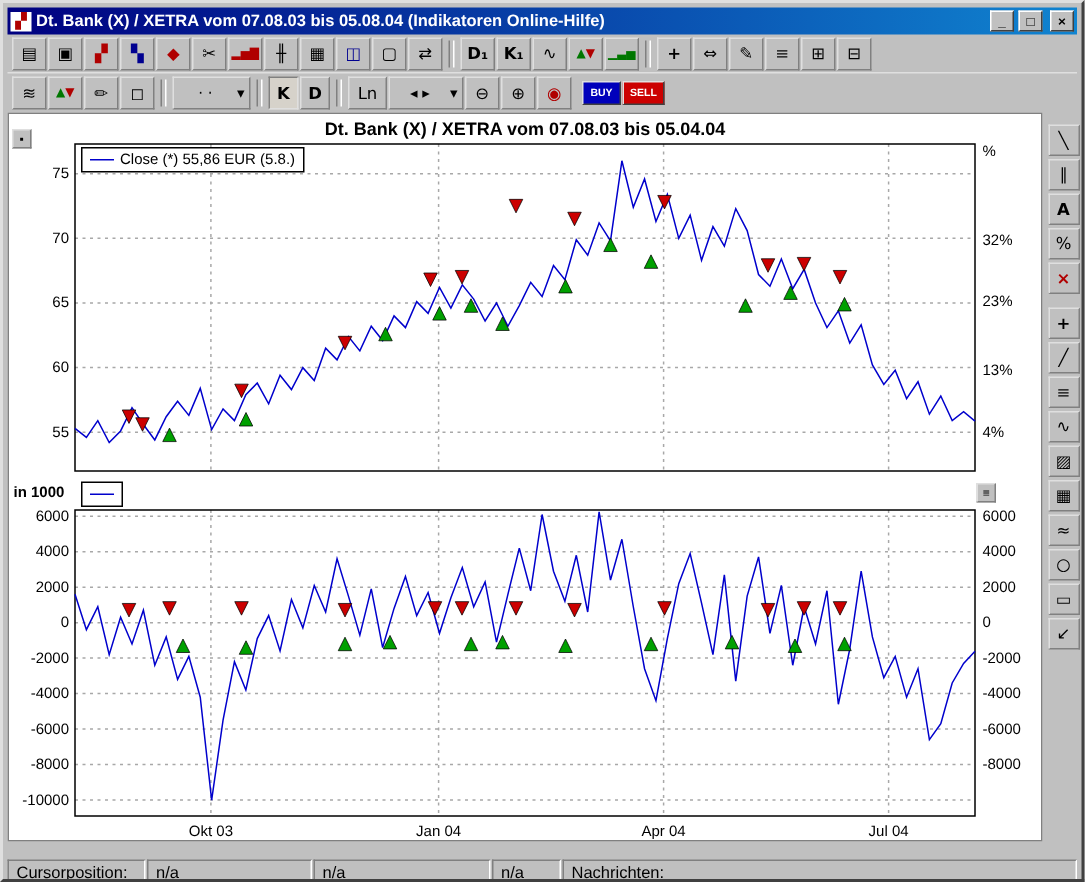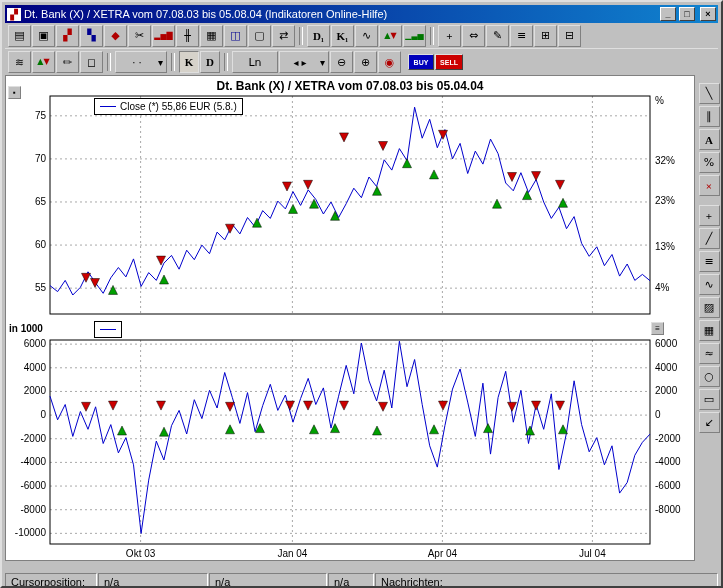--- a/index.html
+++ b/index.html
@@ -3,45 +3,45 @@
 <meta charset="utf-8">
 <style>
   html,body{margin:0;padding:0;background:#808080;}
   .win{position:relative;width:723px;height:588px;background:#c0c0c0;box-sizing:border-box;
        border:2px solid;border-color:#dfdfdf #404040 #404040 #dfdfdf;
        font-family:"Liberation Sans",sans-serif;font-size:11px;overflow:hidden;}
   .titlebar{position:absolute;left:3px;top:3px;right:3px;height:18px;
        background:linear-gradient(to right,#000080,#1084d0);
        display:flex;align-items:center;gap:3px;padding:0 2px;box-sizing:border-box;}
   .titleicon{width:14px;height:13px;background:#fff;color:#b00000;font-size:10px;line-height:13px;text-align:center;flex:0 0 auto;}
-  .title{color:#fff;font-weight:normal;font-size:11px;flex:1;white-space:nowrap;overflow:hidden;}
+  .title{color:#fff;font-weight:bold;font-size:11px;flex:1;white-space:nowrap;overflow:hidden;}
   .wbtn{width:16px;height:14px;background:#c0c0c0;border:1px solid;border-color:#fff #404040 #404040 #fff;
         font-size:9px;line-height:11px;text-align:center;font-weight:bold;padding:0;flex:0 0 auto;}
   .toolbar{position:absolute;left:3px;right:3px;height:26px;display:flex;align-items:center;gap:1px;padding-left:3px;box-sizing:border-box;}
   #tb1{top:21px;border-bottom:1px solid #dfdfdf;}
   #tb2{top:47px;}
   .tbtn{width:23px;height:22px;background:#c0c0c0;border:1px solid;border-color:#dfdfdf #808080 #808080 #dfdfdf;
         display:flex;align-items:center;justify-content:center;padding:0;font-size:11px;font-family:"DejaVu Sans",sans-serif;}
   .tbtn .g{pointer-events:none;}
   .pressed{border-color:#808080 #dfdfdf #dfdfdf #808080;background:#d6d2ca;}
   .sep{width:2px;height:18px;border-left:1px solid #808080;border-right:1px solid #fff;margin:0 3px;}
   .red{color:#b00000}.green{color:#007700}.blue{color:#000090}
   .tiny{font-size:8px;letter-spacing:0;}
   .sig{display:flex;font-size:8px;line-height:8px;}
-  .bold{font-weight:bold;font-family:Liberation Serif, serif;}
+  .bold{font-weight:bold;}
   .dd{height:20px;display:flex;align-items:center;gap:3px;border:1px solid;border-color:#dfdfdf #808080 #808080 #dfdfdf;
       background:#c0c0c0;padding:0 3px;font-size:10px;font-family:"DejaVu Sans",sans-serif;}
   .buy{width:26px;height:16px;background:#0000bb;color:#fff;font-size:7px;font-weight:bold;border:1px solid;border-color:#dfdfdf #404040 #404040 #dfdfdf;padding:0;margin-left:6px;}
   .sell{width:28px;height:16px;background:#cc0000;color:#fff;font-size:7px;font-weight:bold;border:1px solid;border-color:#dfdfdf #404040 #404040 #dfdfdf;padding:0;}
   .chartpanel{position:absolute;left:3px;top:73px;width:690px;height:486px;background:#fff;
       border:1px solid #808080;box-sizing:border-box;}
   .chart-title{position:absolute;left:0;top:3px;width:100%;text-align:center;font-weight:bold;font-size:12px;}
   #chart-svg{position:absolute;left:0;top:0;}
   .legend{position:absolute;height:15px;line-height:14px;background:#fff;border:1px solid #000;
-      font-size:10px;padding:0 5px;white-space:nowrap;display:flex;align-items:center;gap:4px;margin-left:40px;}
+      font-size:10px;padding:0 5px;white-space:nowrap;display:flex;align-items:center;gap:4px;}
   .ls{display:inline-block;width:16px;height:0;border-top:1px solid #0000cc;}
   .unitlbl{position:absolute;font-size:10px;font-weight:bold;}
   .mini{position:absolute;width:13px;height:13px;background:#c0c0c0;border:1px solid;border-color:#dfdfdf #808080 #808080 #dfdfdf;
       font-size:8px;line-height:10px;text-align:center;padding:0;}
   .palette{position:absolute;left:694px;top:73px;width:26px;height:486px;display:flex;flex-direction:column;
       align-items:center;gap:2px;padding-top:8px;box-sizing:border-box;}
   .palette .tbtn{width:21px;height:21px;}
   .gapb{margin-bottom:7px;}
   .statusbar{position:absolute;left:3px;top:569px;right:3px;height:22px;display:flex;gap:1px;align-items:center;}
   .sp{height:18px;border:1px solid;border-color:#808080 #fff #fff #808080;background:#c0c0c0;
@@ -160,21 +160,21 @@
       <span>▾</span>
     </div>
     <span class="sep"></span>
     <button class="tbtn bold pressed" style="width:20px">
         <span class="g">K</span>
       </button>
     <button class="tbtn bold" style="width:20px">
         <span class="g">D</span>
       </button>
     <span class="sep"></span>
-    <button class="tbtn" style="width:46px">
+    <button class="tbtn" style="width:26px">
         <span class="g">Ln</span>
       </button>
     <div class="dd" style="width:42px">
       <span style="flex:1;text-align:center">◂ ▸</span>
       <span>▾</span>
     </div>
     <button class="tbtn">
         <span class="g">⊖</span>
       </button>
     <button class="tbtn">

